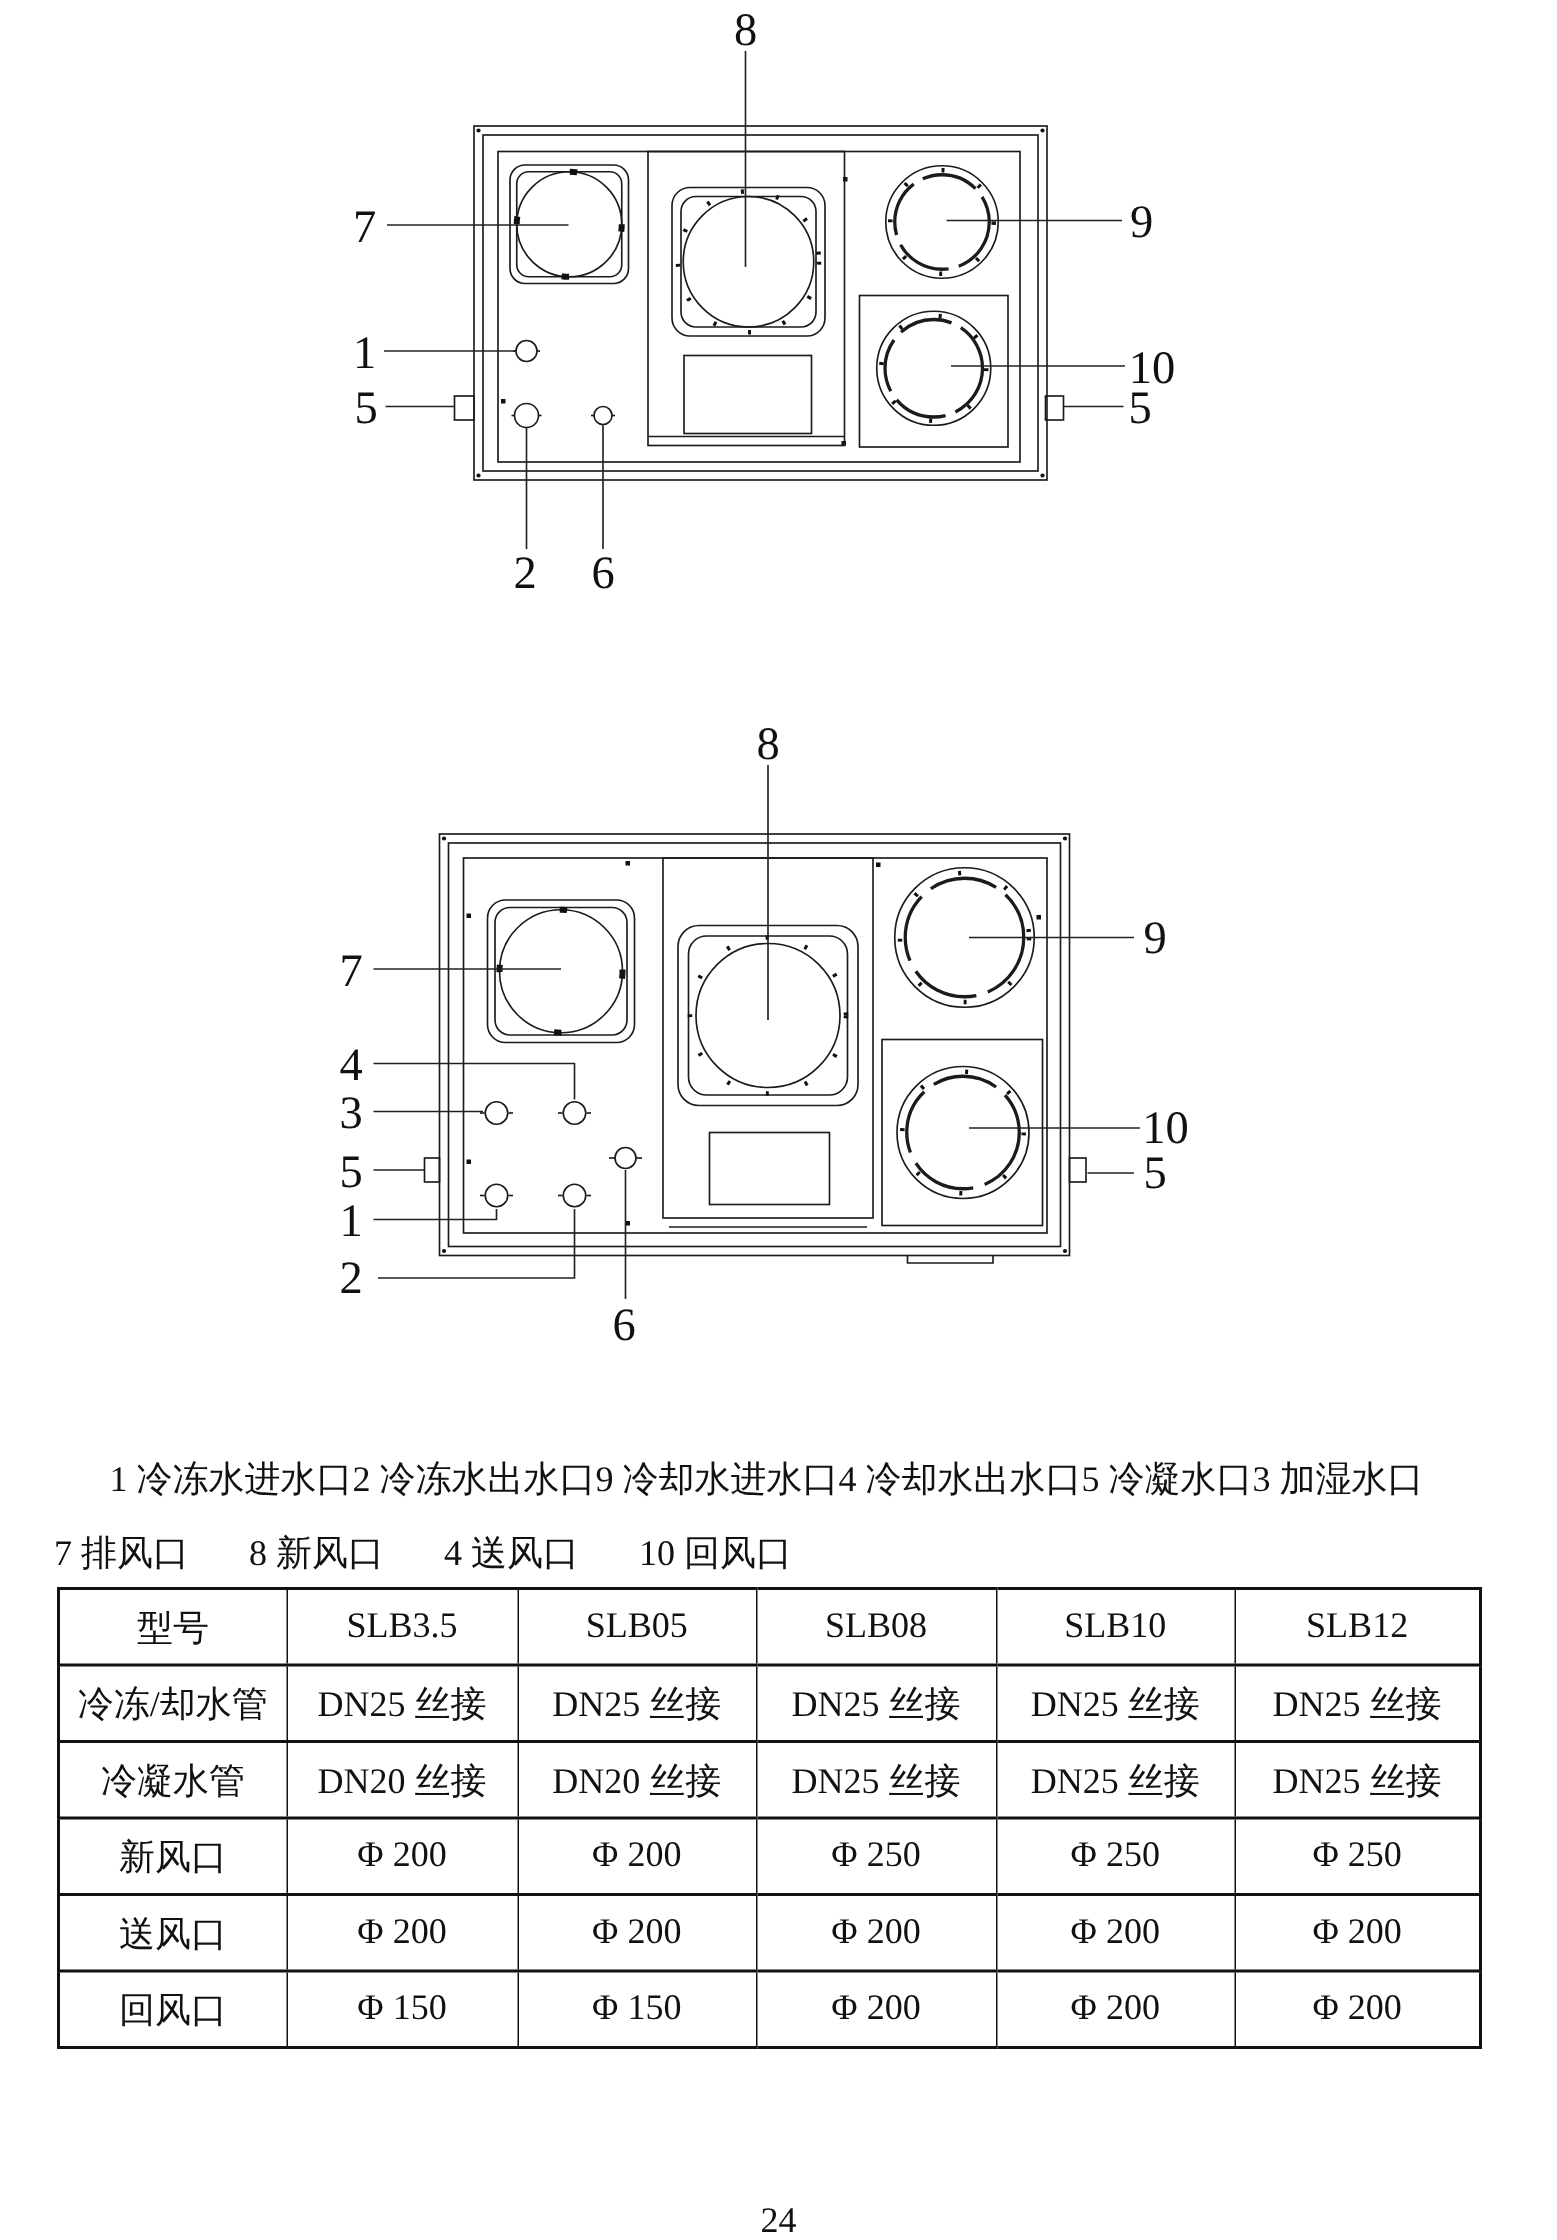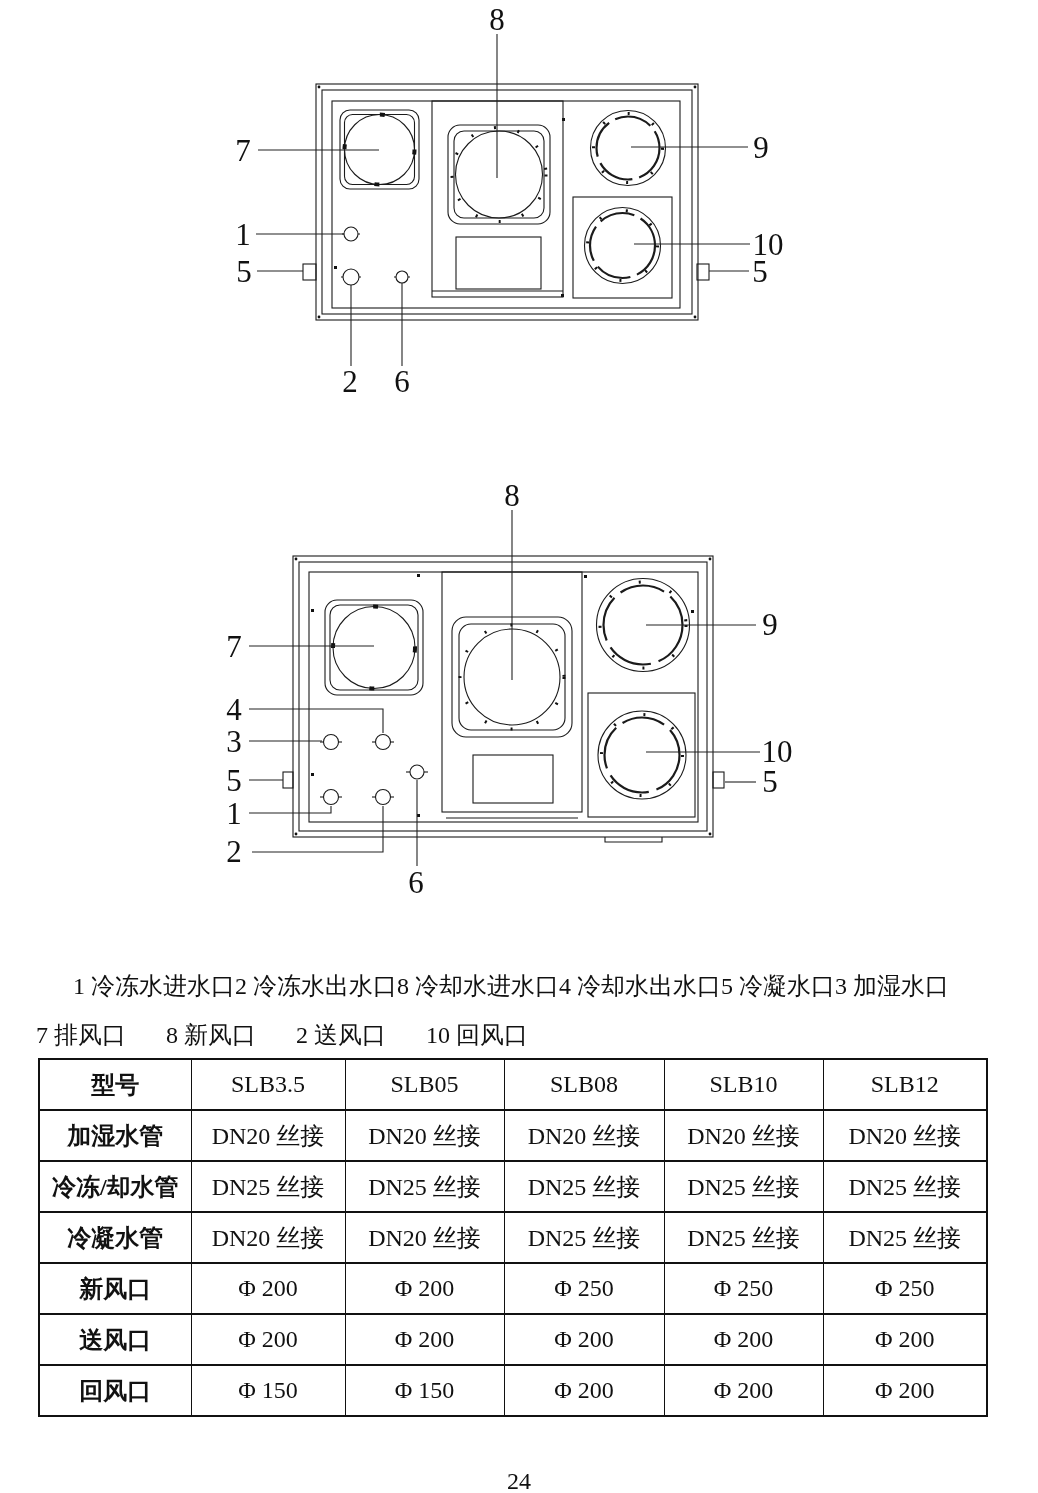--- a/index.html
+++ b/index.html
@@ -18,21 +18,21 @@
            font-size:25px;letter-spacing:1px;white-space:pre;}
   .legend{position:absolute;left:36px;width:950px;display:flex;font-size:24px;white-space:pre;}
   .legend.row1{justify-content:center;}
   .legend.row2{gap:40px;}
   table.spec{position:absolute;left:38px;top:1058px;width:948px;
              border-collapse:collapse;table-layout:fixed;font-size:24px;}
   table.spec td{border:1px solid #111;border-top:2px solid #111;border-bottom:2px solid #111;
                 height:47px;text-align:center;vertical-align:middle;white-space:pre;}
   table.spec tr:first-child td{border-top:2.5px solid #111;}
   table.spec tr:last-child td{border-bottom:2.5px solid #111;}
-  table.spec td:first-child{border-left:2.5px solid #111;font-weight:bold;}
+  table.spec td:first-child{border-left:2.5px solid #111;}
   table.spec td:last-child{border-right:2.5px solid #111;border-radius:10px;}
   .pagenum{position:absolute;left:0;top:1468px;width:1038px;text-align:center;font-size:24px;}
 </style>
 </head>
 <body>
 
 <div id="page">
 
   <svg style="left:230px;top:0px;" width="560" height="400" viewBox="230 0 560 400">
     <g>
@@ -226,29 +226,29 @@
       <text x="770" y="635">9</text>
       <text x="777" y="762">10</text>
       <text x="770" y="792">5</text>
     </g>
   </svg>
 
 
   <div class="legend row1" style="top:970px">
     <span>1 冷冻水进水口</span>
     <span>2 冷冻水出水口</span>
-    <span>8 冷却水进水口</span>
+    <span>9 冷却水进水口</span>
     <span>4 冷却水出水口</span>
     <span>5 冷凝水口</span>
     <span>3 加湿水口</span>
   </div>
   <div class="legend row2" style="top:1019px">
     <span>7 排风口</span>
     <span>8 新风口</span>
-    <span>2 送风口</span>
+    <span>4 送风口</span>
     <span>10 回风口</span>
   </div>
 
   <table class="spec">
     <colgroup>
       <col style="width:152px">
         <col style="width:154px">
         <col style="width:159px">
       <col style="width:160px">
         <col style="width:159px">
@@ -257,28 +257,20 @@
     <tbody>
         <tr>
       <td>型号</td>
       <td>SLB3.5</td>
       <td>SLB05</td>
       <td>SLB08</td>
       <td>SLB10</td>
       <td>SLB12</td>
     </tr>
     <tr>
-      <td>加湿水管</td>
-      <td>DN20 丝接</td>
-      <td>DN20 丝接</td>
-      <td>DN20 丝接</td>
-      <td>DN20 丝接</td>
-      <td>DN20 丝接</td>
-    </tr>
-    <tr>
       <td>冷冻/却水管</td>
       <td>DN25 丝接</td>
       <td>DN25 丝接</td>
       <td>DN25 丝接</td>
       <td>DN25 丝接</td>
       <td>DN25 丝接</td>
     </tr>
     <tr>
       <td>冷凝水管</td>
       <td>DN20 丝接</td>

